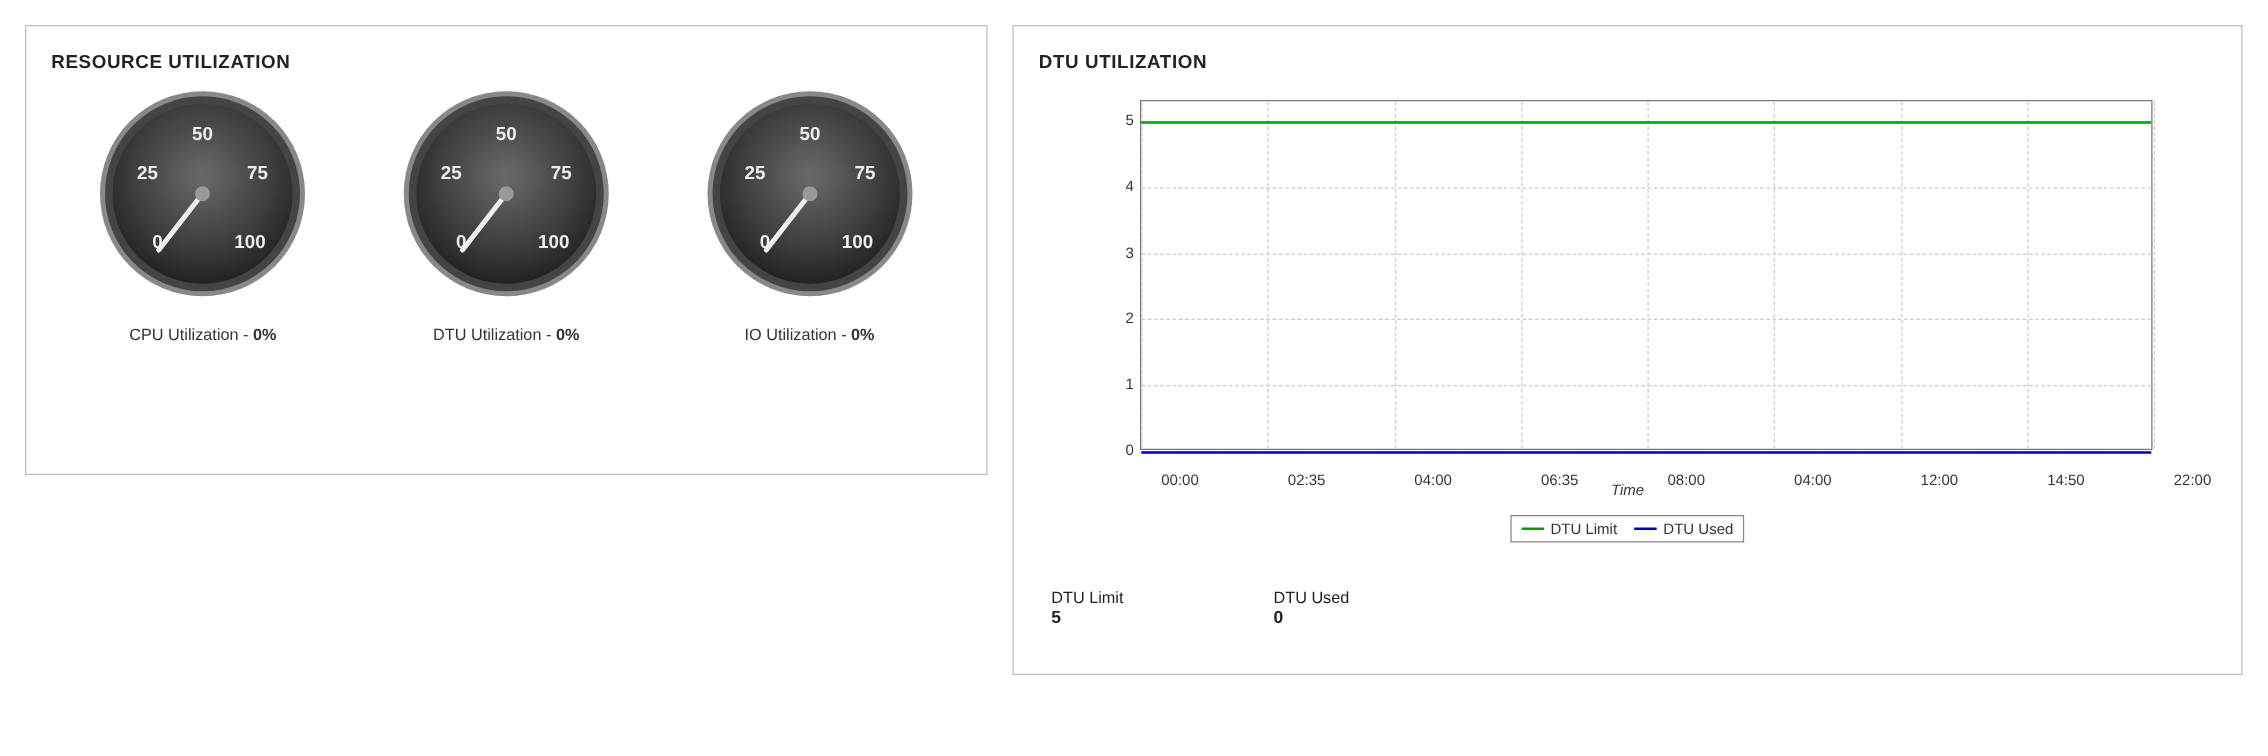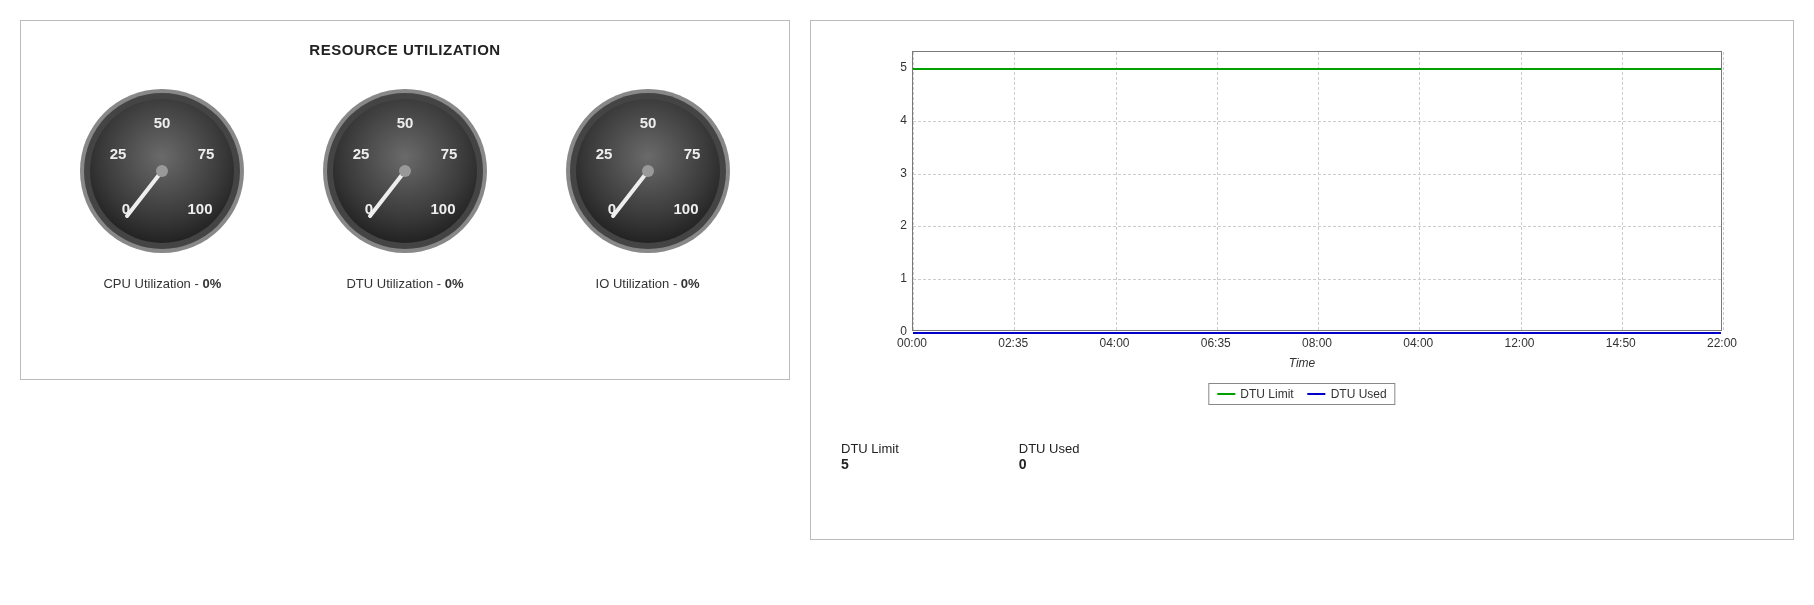--- a/index.html
+++ b/index.html
@@ -25,26 +25,25 @@
     width: 770px;
     height: 360px;
     padding: 20px;
   }
   .panel-right {
     width: 984px;
     height: 520px;
     padding: 20px;
   }
   .panel-title {
-    text-align: center;
     font-weight: bold;
     font-size: 15px;
     color: #222;
     letter-spacing: 0.5px;
-    margin-bottom: 28px;
+    margin-bottom: 12px;
   }
   .gauges {
     display: flex;
     justify-content: space-around;
     align-items: center;
     margin-top: 10px;
   }
   .gauge-block {
     display: flex;
     flex-direction: column;
@@ -100,25 +99,26 @@
     position: absolute;
     right: 835px;
     font-size: 12px;
     color: #333;
     transform: translateY(-50%);
     text-align: right;
     width: 30px;
   }
   .x-tick {
     position: absolute;
-    top: 295px;
+    top: 307px;
     font-size: 12px;
     color: #333;
     transform: translateX(-50%);
     white-space: nowrap;
+    margin-left: 32px;
   }
   .x-axis-label {
     position: absolute;
     top: 315px;
     left: 50%;
     transform: translateX(-50%);
     font-size: 12px;
     color: #333;
     font-style: italic;
   }
@@ -241,20 +241,21 @@
         </div>
         <div class="gauge-label">
           <span>IO Utilization - </span><b>0%</b>
         </div>
       </div>
 
     </div>
   </div>
 
   <div class="panel panel-right">
+    <div class="panel-title">DTU UTILIZATION</div>
 
     <div class="chart-area">
       <div class="plot-box" id="plot-box">
           <div class="grid-line-h" style="top: 280px;"></div>
           <div class="grid-line-h" style="top: 227.17px;"></div>
           <div class="grid-line-h" style="top: 174.34px;"></div>
           <div class="grid-line-h" style="top: 121.509px;"></div>
           <div class="grid-line-h" style="top: 68.6792px;"></div>
           <div class="grid-line-h" style="top: 15.8491px;"></div>
           <div class="grid-line-v" style="left: 0px;"></div>

